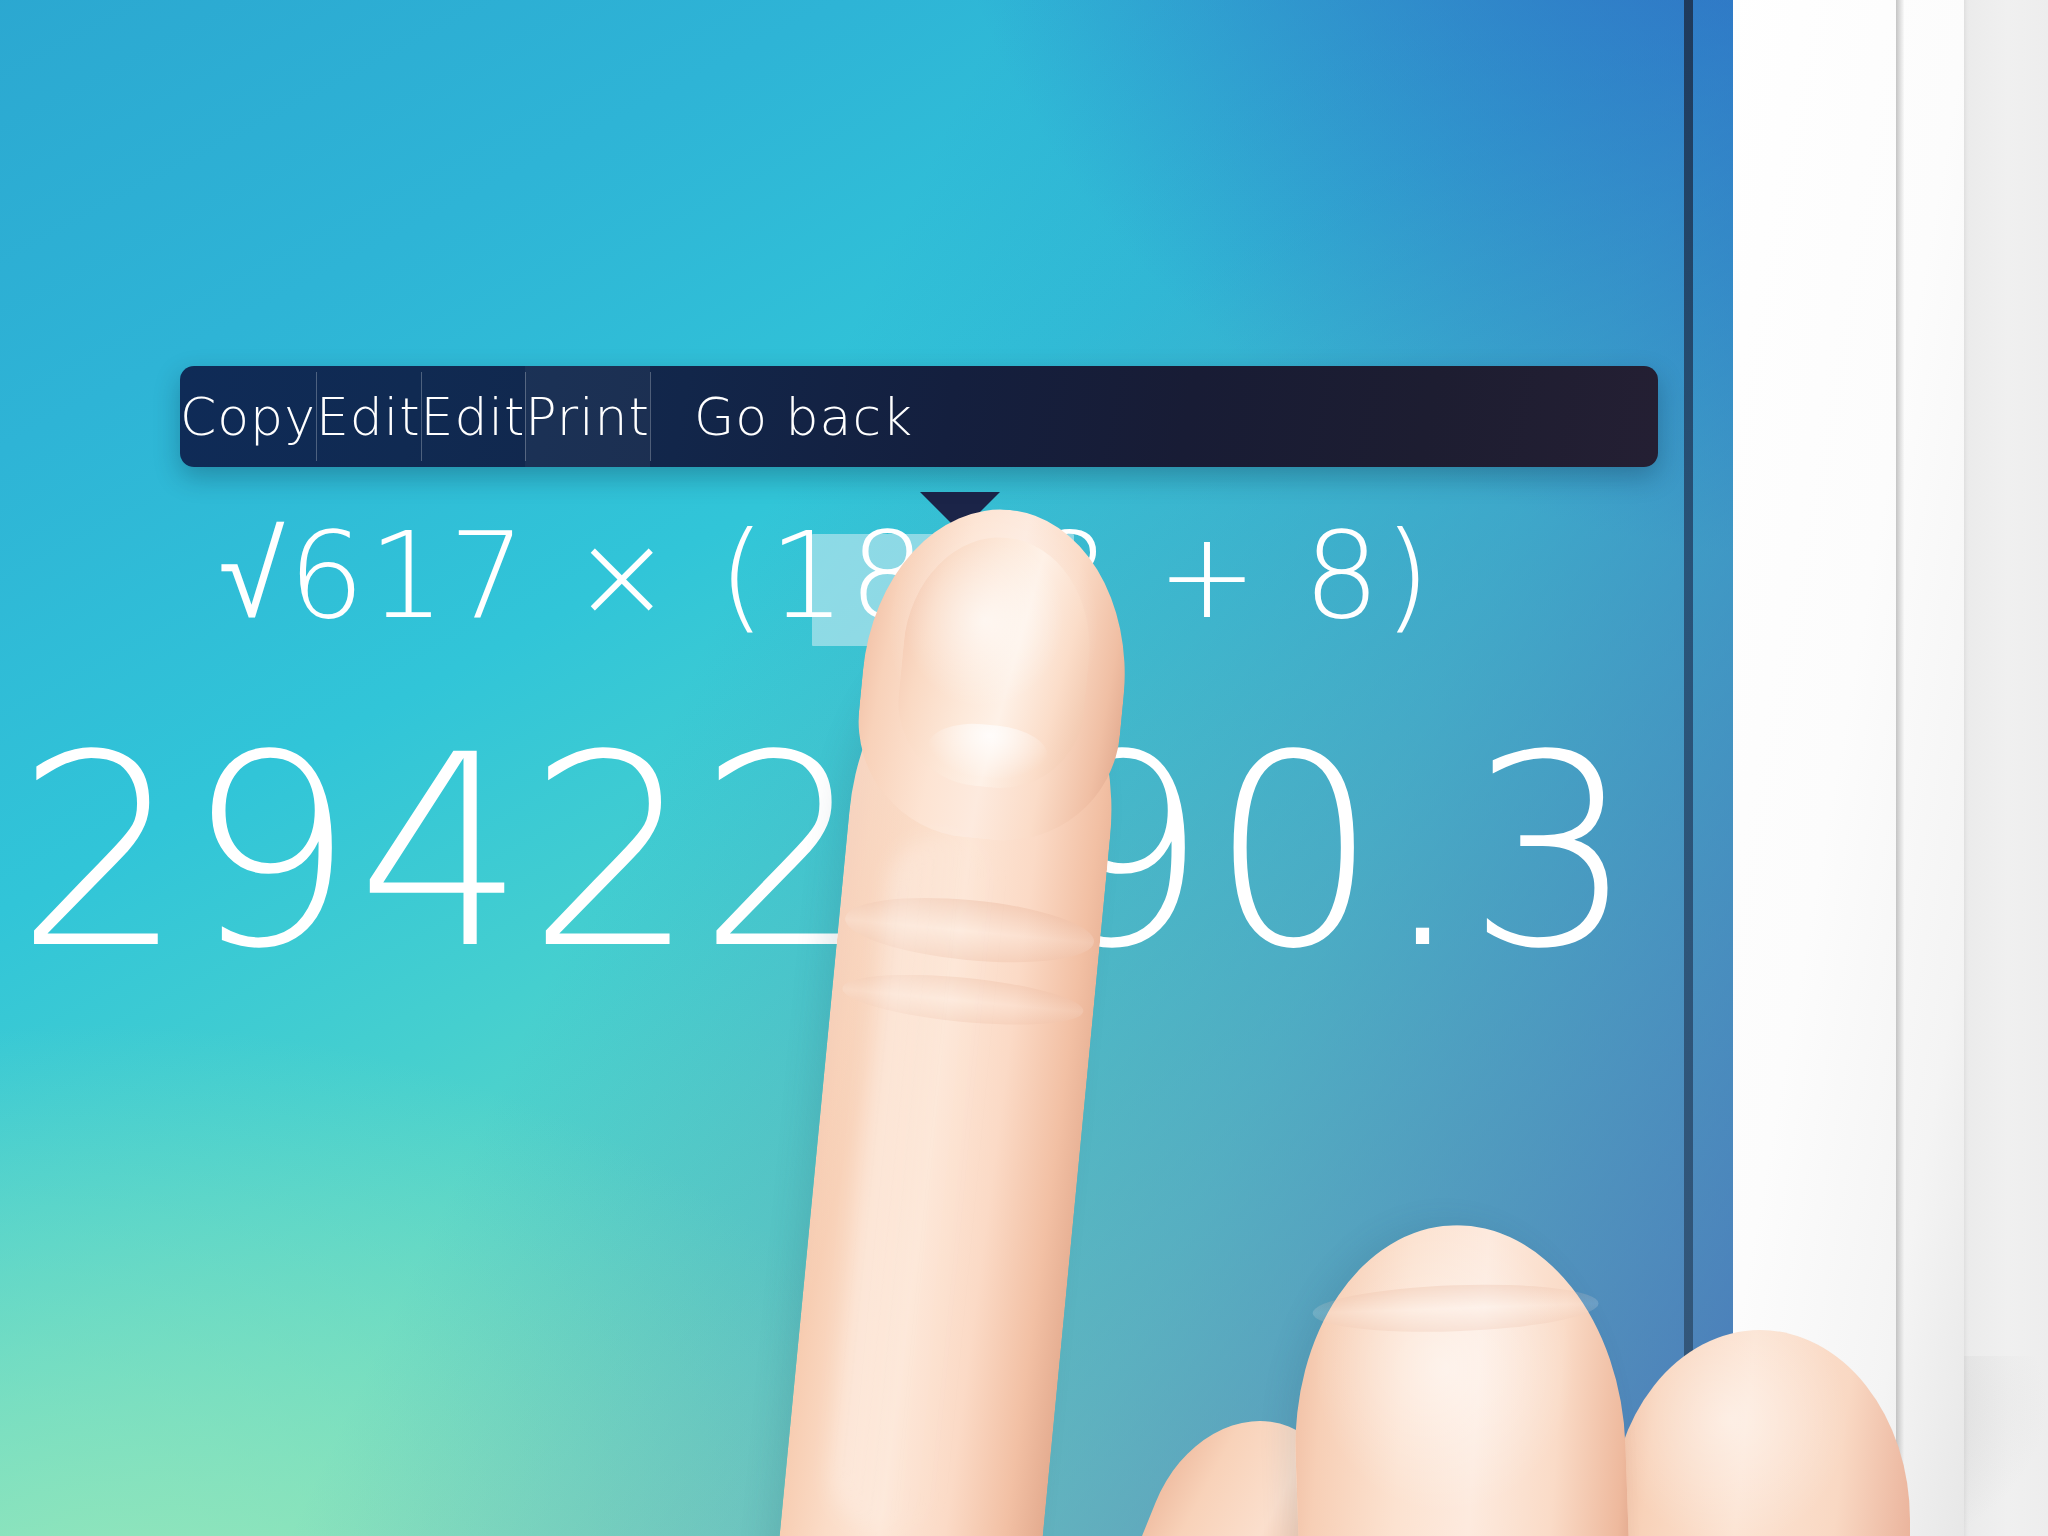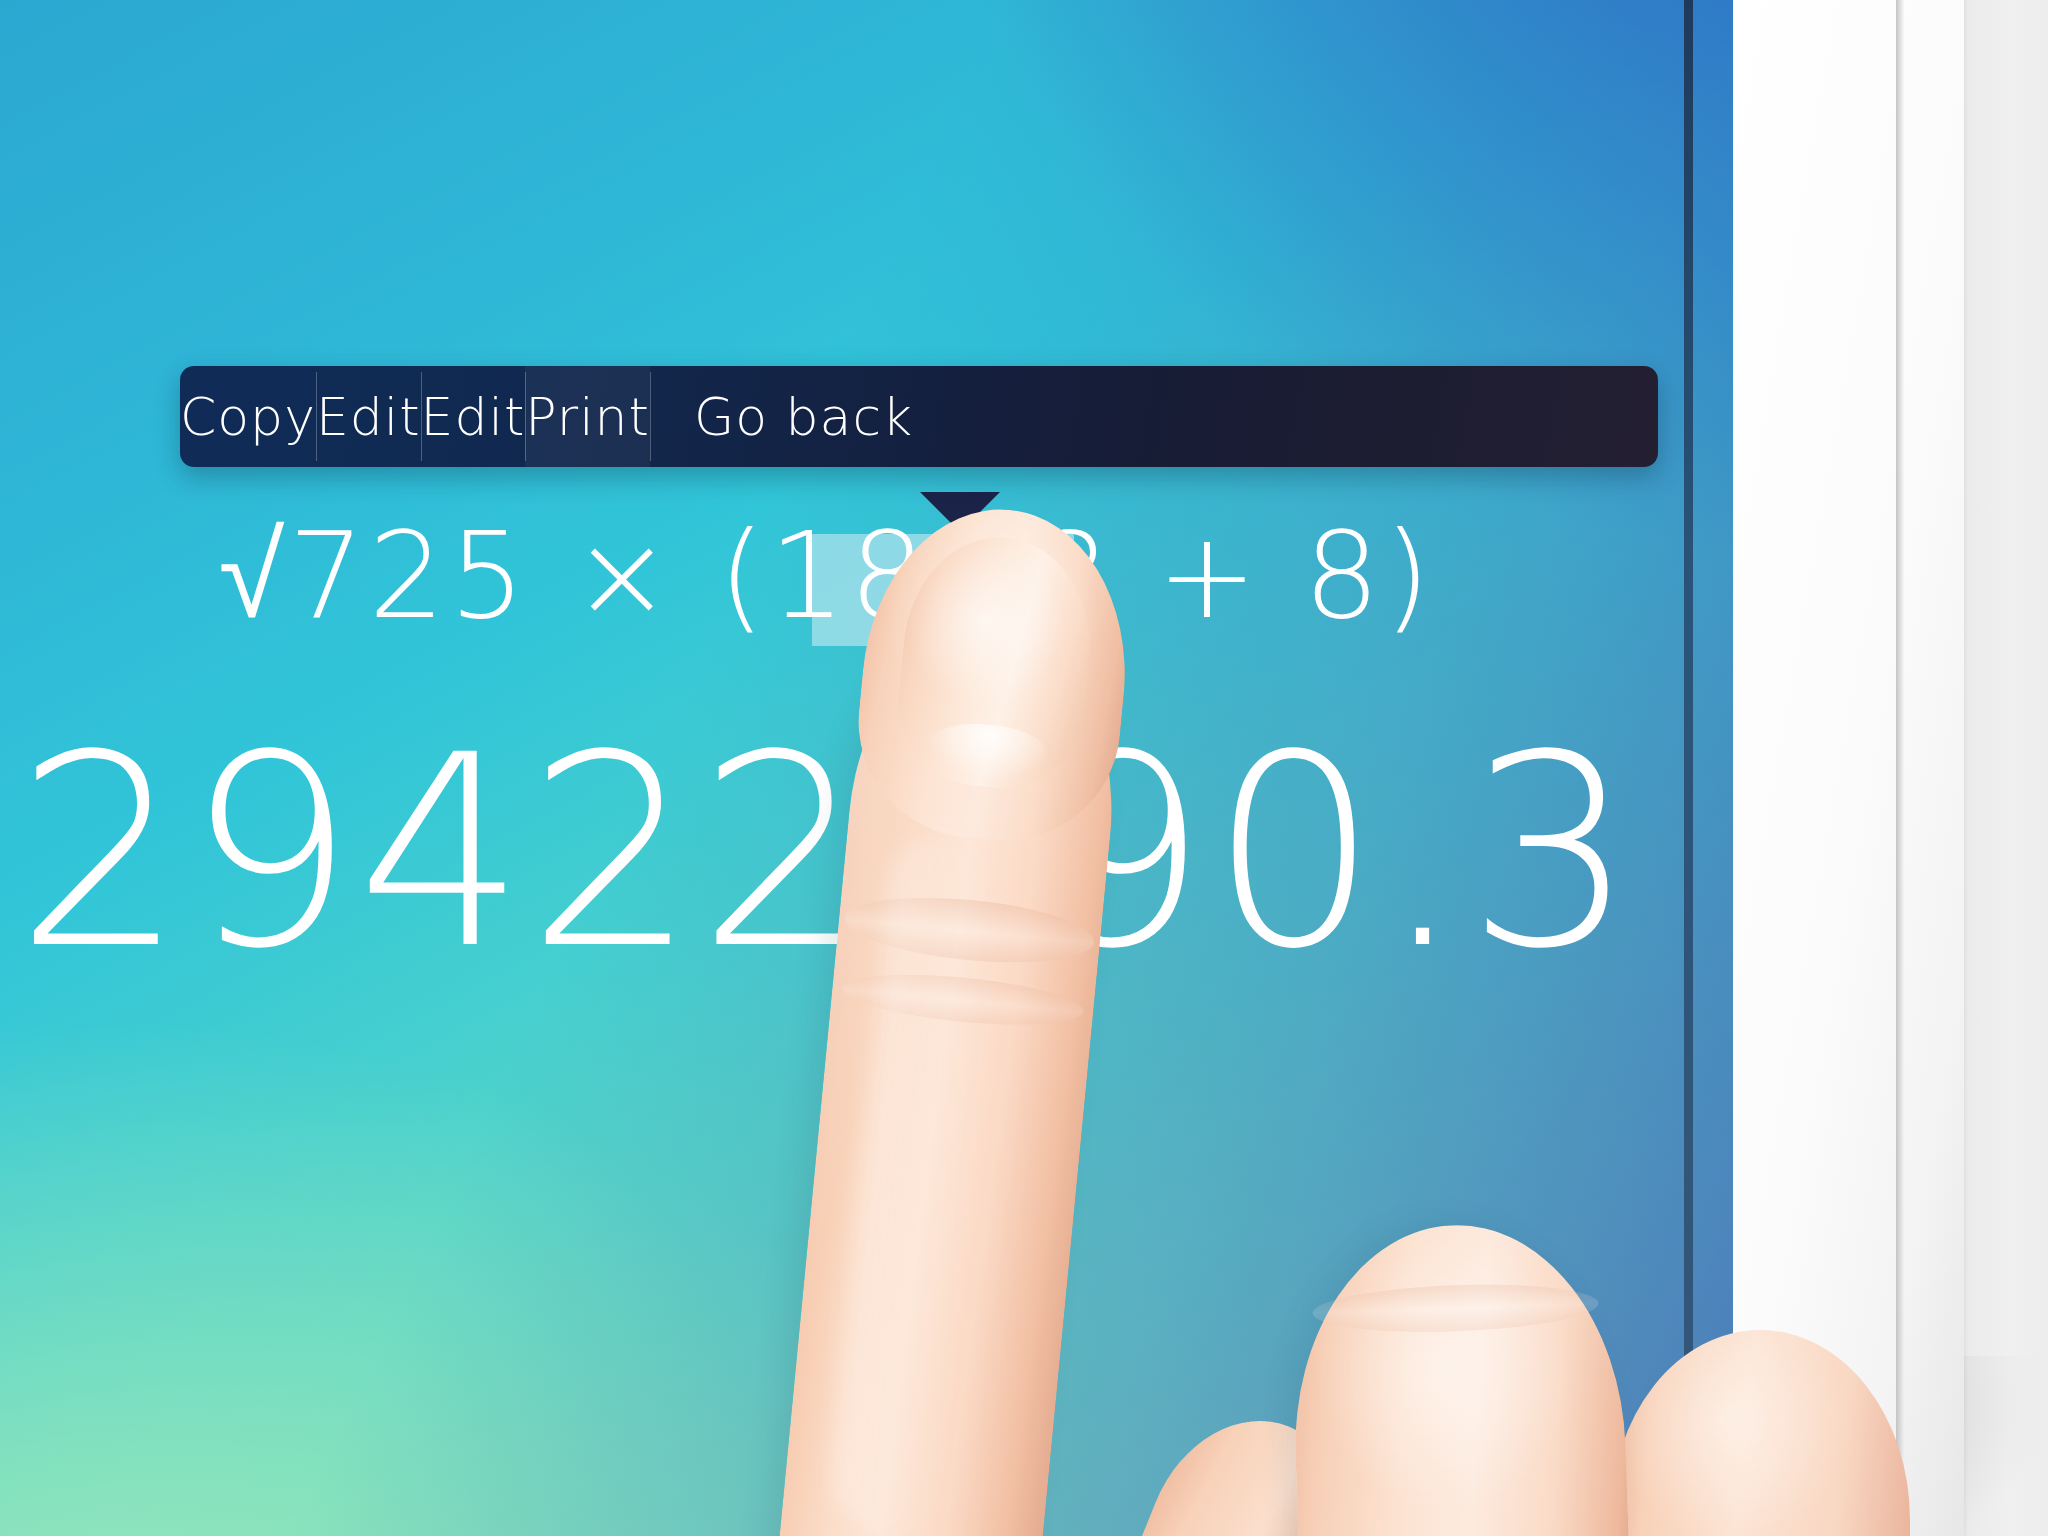--- a/index.html
+++ b/index.html
@@ -347,21 +347,21 @@
   <div id="bezel-seam"></div>
 
   <div id="screen">
     <div id="screen-tint"></div>
 
     <div id="calc">
 
       <div id="selection-highlight"></div>
 
       <div id="expression" class="thin">
-        <span class="seg">√725 × (</span><span class="seg">18</span><span class="seg">^3 + 8)</span>
+        <span class="seg">√617 × (</span><span class="seg">18</span><span class="seg">^3 + 8)</span>
       </div>
 
       <div id="result" class="thin">
         <span>29422890.3</span>
       </div>
     </div>
 
     <div id="device-edge"></div>
   </div>
 

